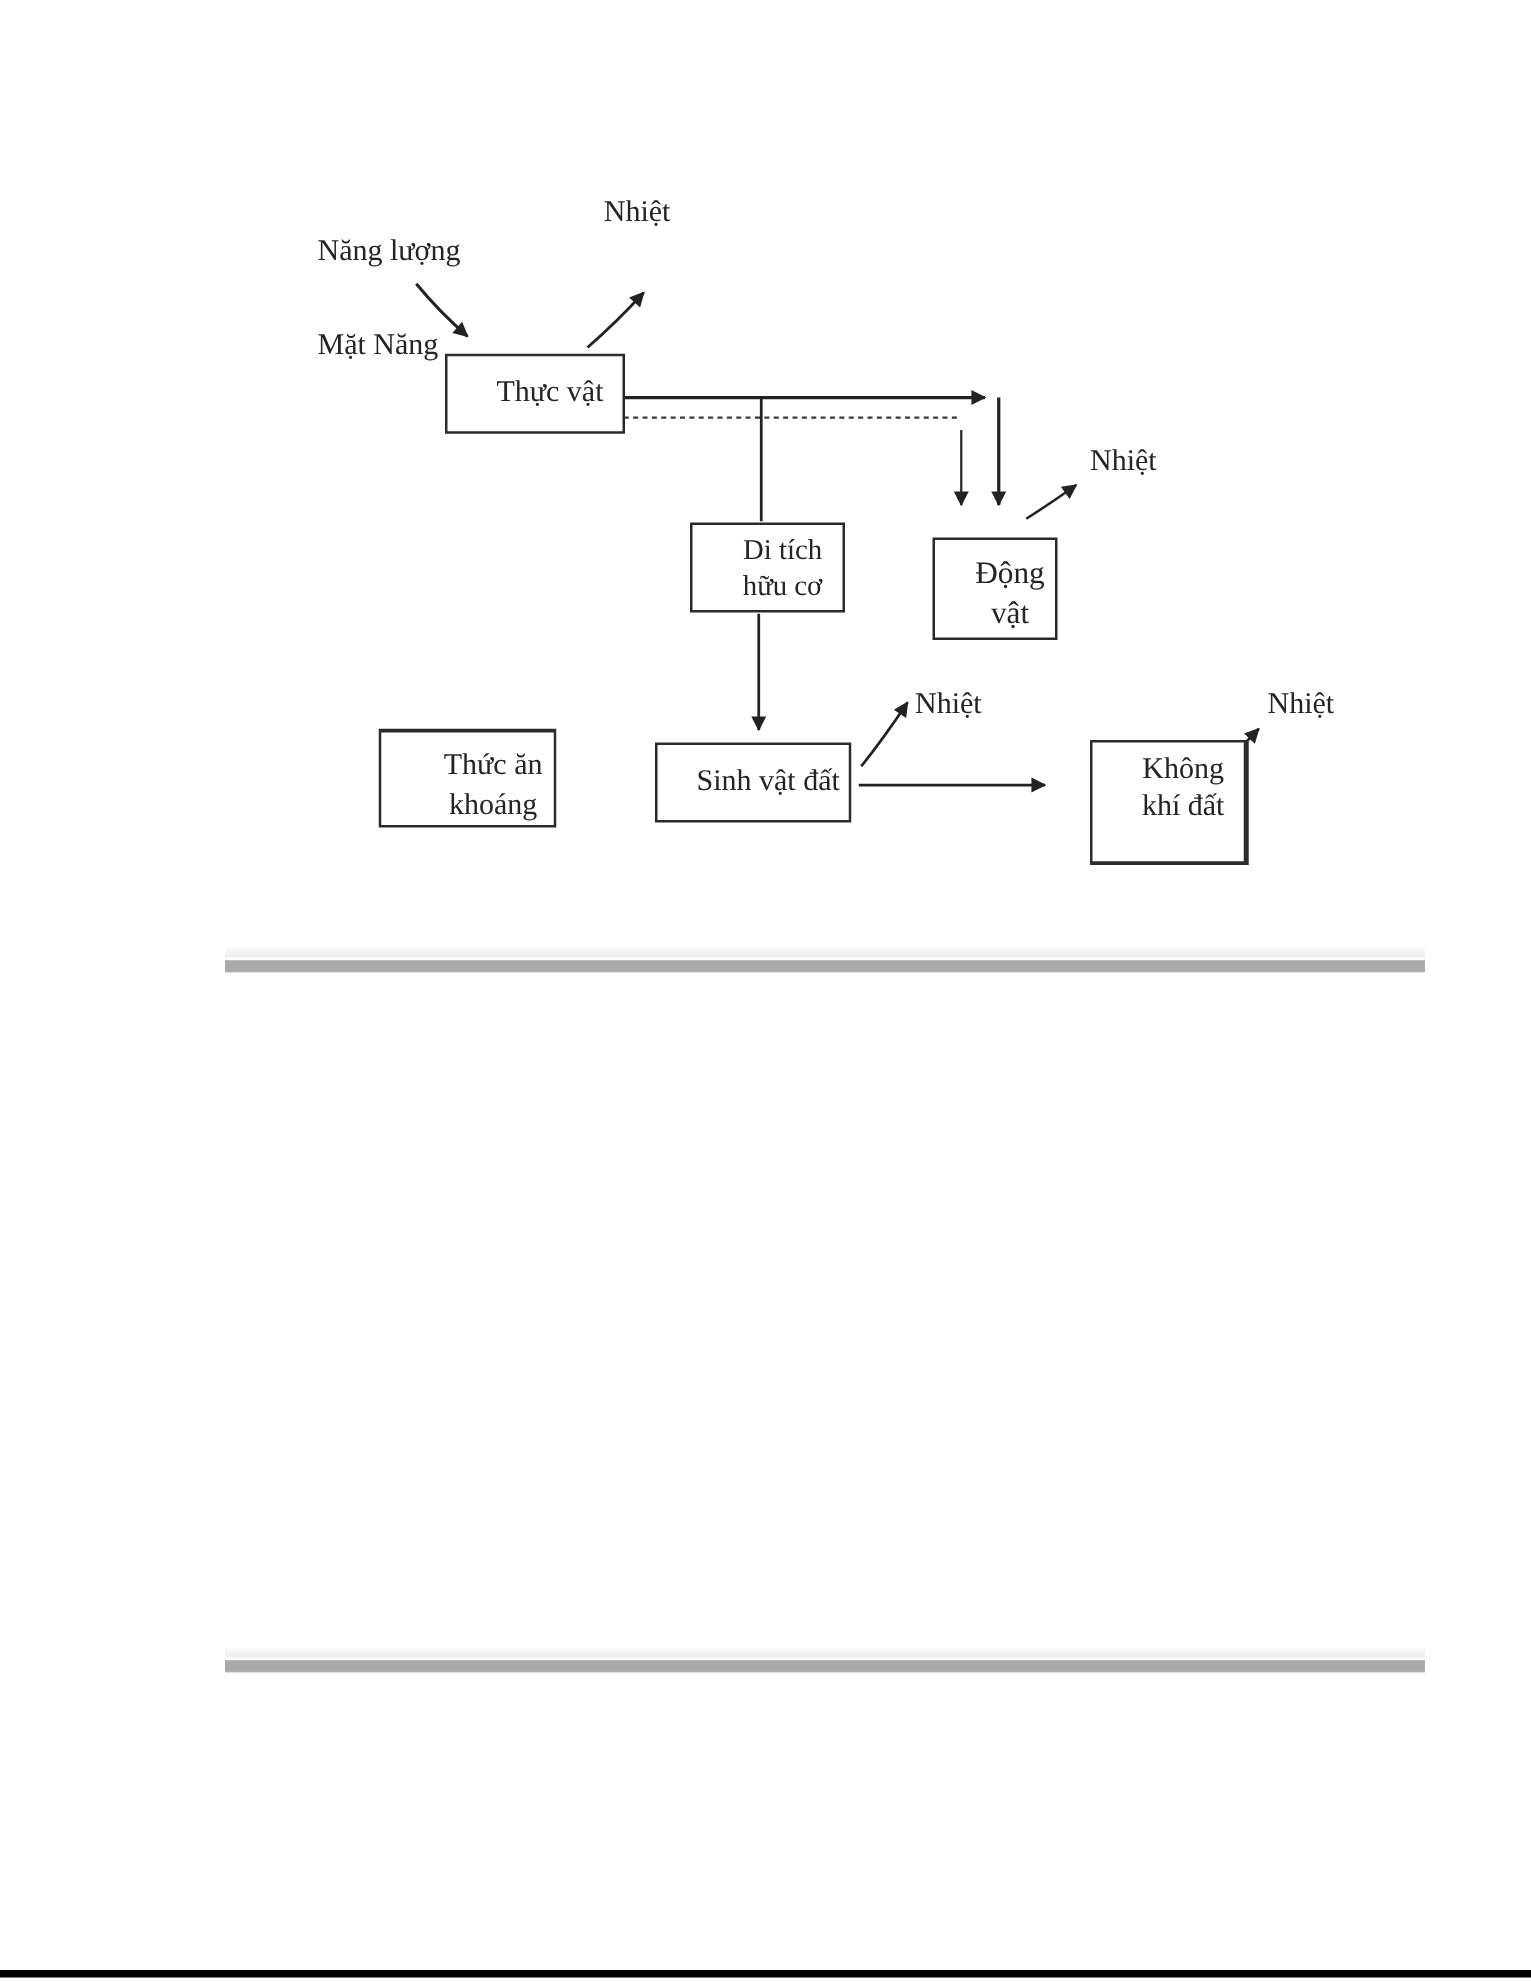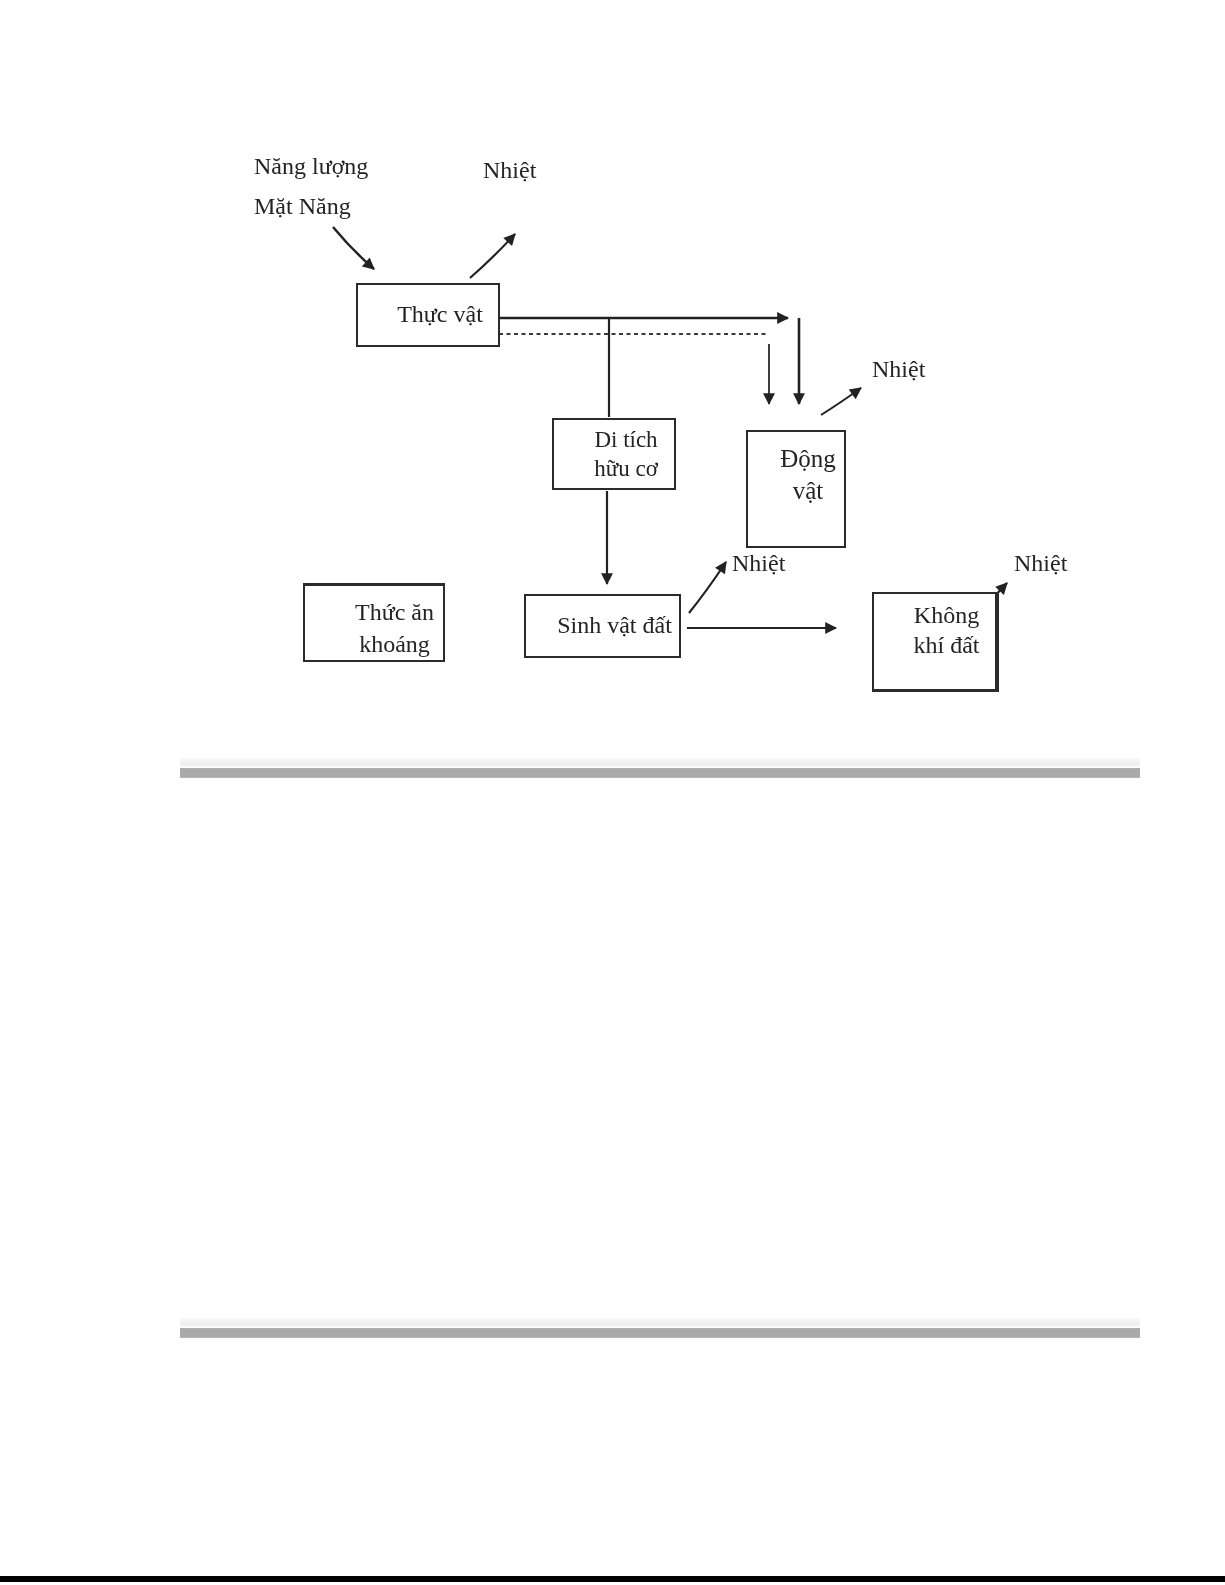--- a/index.html
+++ b/index.html
@@ -34,31 +34,31 @@
     box-sizing: border-box;
     border: 2px solid #2b2b2b;
     background: #ffffff;
     text-align: center;
     font-size: 24px;
     line-height: 30px;
   }
   .node span { display: block; margin-left: 24px; }
   #node-plants        { left: 356px; top: 283px; width: 144px; height: 64px; line-height: 58px; }
   #node-organic       { left: 552px; top: 418px; width: 124px; height: 72px; font-size: 23px; line-height: 29px; padding-top: 5px; }
-  #node-animals       { left: 746px; top: 430px; width: 100px; height: 118px; font-size: 25px; line-height: 32px; padding-top: 11px; text-align: center; }
+  #node-animals       { left: 746px; top: 430px; width: 100px; height: 82px; font-size: 25px; line-height: 32px; padding-top: 11px; text-align: center; }
   #node-mineral       { left: 303px; top: 583px; width: 142px; height: 79px; border-top-width: 3px; text-align: center; padding: 10px 0 0 17px; line-height: 32px; }
   #node-soil-org      { left: 524px; top: 594px; width: 157px; height: 64px; line-height: 58px; }
   #node-soil-air      { left: 872px; top: 592px; width: 127px; height: 100px; border-right-width: 4px; border-bottom-width: 3px; padding-top: 6px; line-height: 30px; }
   .free-label {
     position: absolute;
     font-size: 24px;
     line-height: 40px;
     white-space: nowrap;
   }
-  .free-label span { display: block; }
+  .free-label span { display: block; margin-top: 35px; }
   #lbl-solar     { left: 254px; top: 146px; }
   #lbl-heat-top  { left: 483px; top: 150px; }
   #lbl-heat-anim { left: 872px; top: 349px; }
   #lbl-heat-soil { left: 732px; top: 543px; }
   #lbl-heat-air  { left: 1014px; top: 543px; }
   
   .separator {
     position: absolute;
     left: 180px;
     width: 960px;

